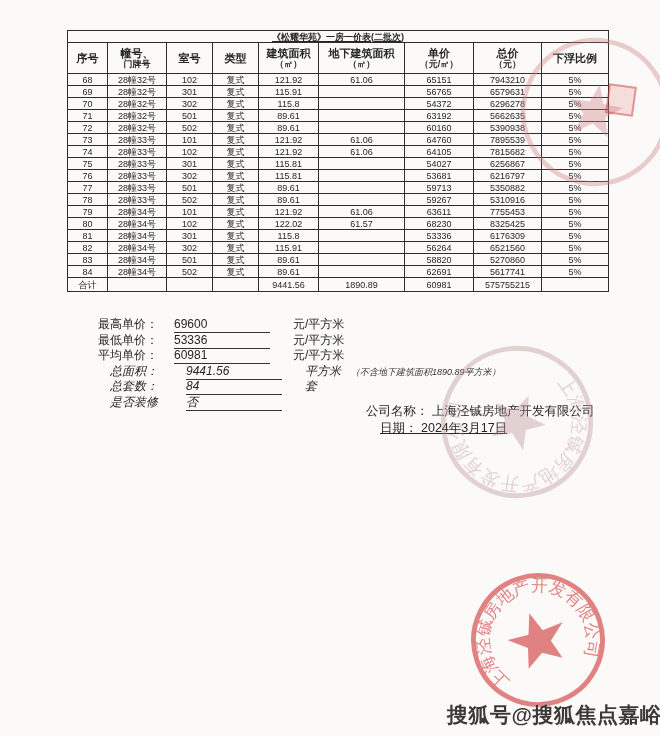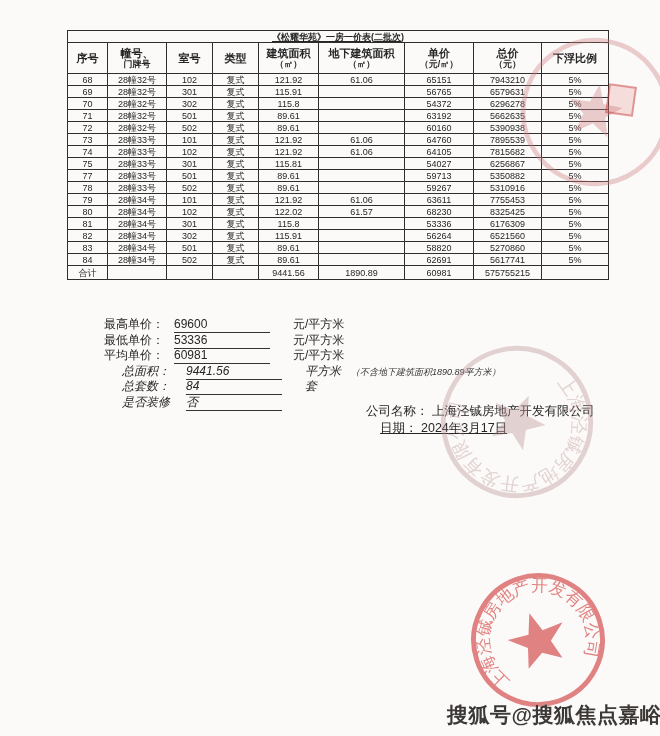--- a/index.html
+++ b/index.html
@@ -19,21 +19,21 @@
   }
   td.title-cell{height:18px; font-size:14px; font-weight:bold; line-height:16px;}
   .title-text{text-decoration:underline;}
   tr.hdr td{height:30px; font-size:11px; font-weight:bold; line-height:12px;}
   tr.hdr td .unit{font-size:9px; font-weight:bold; line-height:10px;}
   tr.total td{height:13px;}
   
   .summary{position:absolute; left:98px; top:317px; font-size:12px;}
   .sline{height:15.5px; line-height:15px; white-space:nowrap;}
   .sline.indent{padding-left:12px;font-style:italic;}
-  .slabel{display:inline-block; min-width:72px;text-align:center;}
+  .slabel{display:inline-block; min-width:72px;}
   .sval{display:inline-block; width:96px; text-align:left; border-bottom:1px solid #333; margin-left:4px;}
   .sunit{display:inline-block; margin-left:23px;}
   .snote{font-size:9px; margin-left:10px; color:#333;}
   
   .company{position:absolute; left:366px; top:403px; font-size:12.5px; line-height:17px; white-space:nowrap;}
   .company .date-line{padding-left:14px;text-decoration:underline;}
   
   .stamp{position:absolute; pointer-events:none;}
   .stamp svg{display:block; overflow:visible;}
   .chop{
@@ -186,20 +186,31 @@
             <td>28幢33号</td>
             <td>301</td>
             <td>复式</td>
             <td>115.81</td>
             <td></td>
             <td>54027</td>
             <td>6256867</td>
             <td>5%</td>
           </tr>
           <tr>
+            <td>76</td>
+            <td>28幢33号</td>
+            <td>302</td>
+            <td>复式</td>
+            <td>115.81</td>
+            <td></td>
+            <td>53681</td>
+            <td>6216797</td>
+            <td>5%</td>
+          </tr>
+          <tr>
             <td>77</td>
             <td>28幢33号</td>
             <td>501</td>
             <td>复式</td>
             <td>89.61</td>
             <td></td>
             <td>59713</td>
             <td>5350882</td>
             <td>5%</td>
           </tr>

